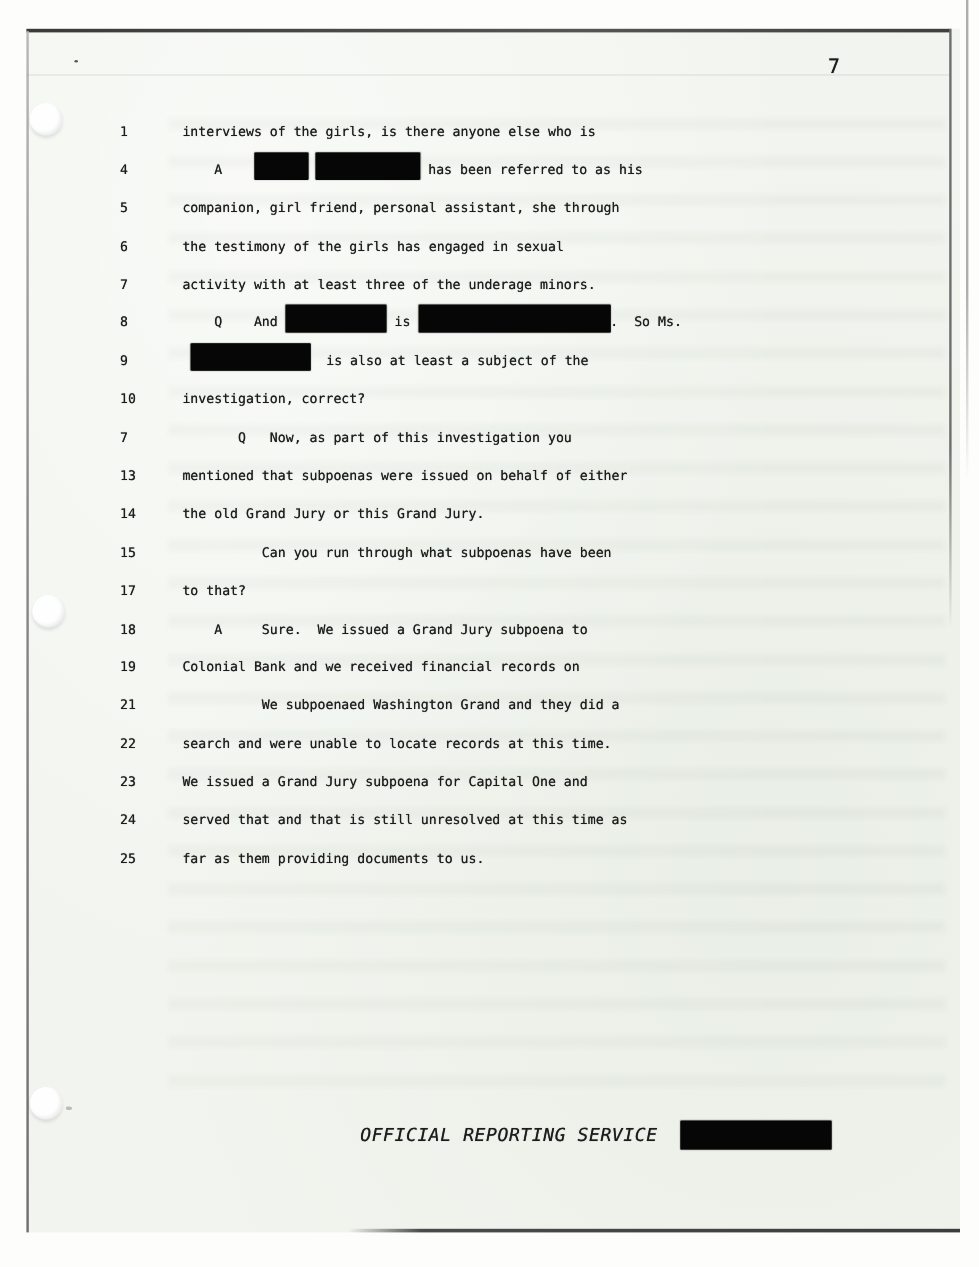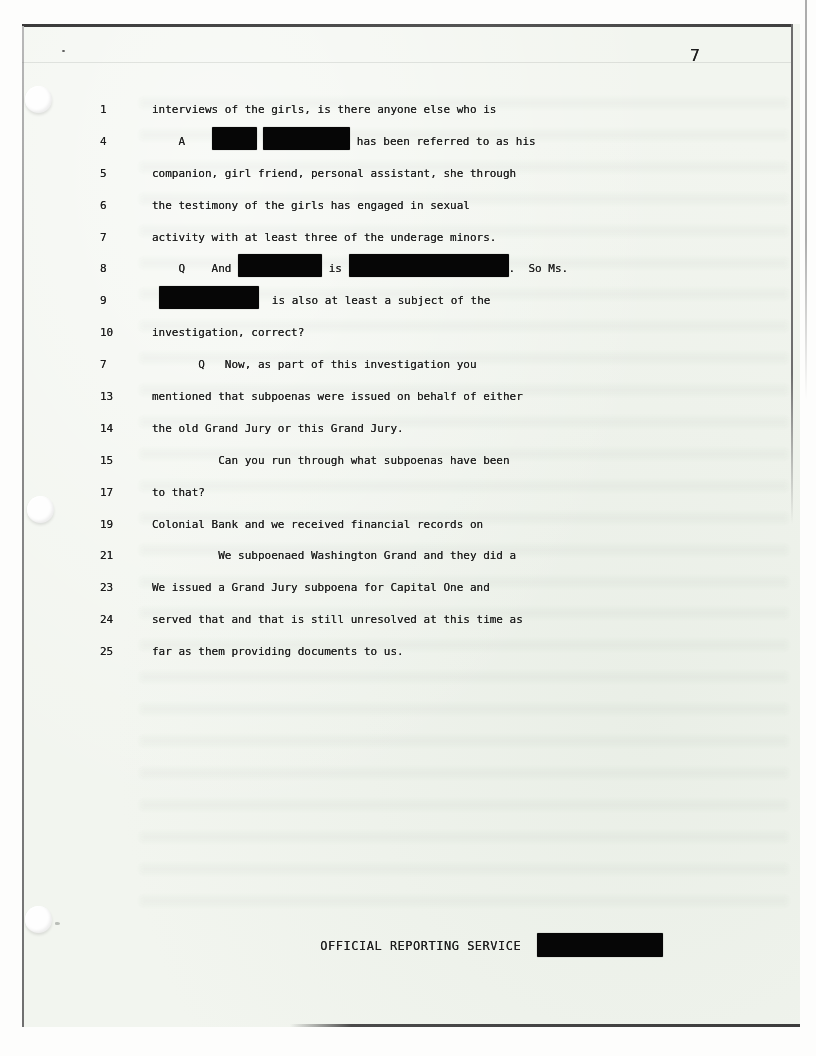--- a/index.html
+++ b/index.html
@@ -51,22 +51,23 @@
   }
   .lines{position:absolute;left:0;top:70px;width:778px;}
   .line{height:31.9px;line-height:31.9px;white-space:pre;font-size:11px;padding-left:78px;}
   .num{display:inline-block;width:52px;}
   .txt{white-space:pre;}
   .redact{
     display:inline-block;height:23px;vertical-align:-5px;
     background:#060606;border-radius:1px;box-shadow:0 0 1px rgba(0,0,0,0.6);
   }
   .footer{
-    position:absolute;left:252px;top:883px;font-size:12px;line-height:26px;white-space:pre;
+    position:absolute;left:221px;top:883px;font-size:15px;line-height:26px;white-space:pre;
     letter-spacing:0.5px;
+    font-style:italic;
   }
   .footer .redact{height:24px;vertical-align:-7px;}
 </style>
 </head>
 <body>
 
 <div class="canvas">
   <div class="paper">
 
     <div class="edge edge-top"></div>
@@ -93,22 +94,24 @@
         <div class="line"><span class="num">6</span><span class="txt"><span>the testimony of the girls has engaged in sexual</span></span></div>
         <div class="line"><span class="num">7</span><span class="txt"><span>activity with at least three of the underage minors.</span></span></div>
         <div class="line"><span class="num">8</span><span class="txt"><span>    Q    And </span><span class="redact" style="width: 84px;"></span><span> is </span><span class="redact" style="width: 160px;"></span><span>.  So Ms.</span></span></div>
         <div class="line"><span class="num">9</span><span class="txt"><span> </span><span class="redact" style="width: 100px;"></span><span>  is also at least a subject of the</span></span></div>
         <div class="line"><span class="num">10</span><span class="txt"><span>investigation, correct?</span></span></div>
         <div class="line"><span class="num">7</span><span class="txt"><span>       Q   Now, as part of this investigation you</span></span></div>
         <div class="line"><span class="num">13</span><span class="txt"><span>mentioned that subpoenas were issued on behalf of either</span></span></div>
         <div class="line"><span class="num">14</span><span class="txt"><span>the old Grand Jury or this Grand Jury.</span></span></div>
         <div class="line"><span class="num">15</span><span class="txt"><span>          Can you run through what subpoenas have been</span></span></div>
         <div class="line"><span class="num">17</span><span class="txt"><span>to that?</span></span></div>
+        <div class="line"><span class="num">18</span><span class="txt"><span>    A     Sure.  We issued a Grand Jury subpoena to</span></span></div>
         <div class="line"><span class="num">19</span><span class="txt"><span>Colonial Bank and we received financial records on</span></span></div>
         <div class="line"><span class="num">21</span><span class="txt"><span>          We subpoenaed Washington Grand and they did a</span></span></div>
+        <div class="line"><span class="num">22</span><span class="txt"><span>search and were unable to locate records at this time.</span></span></div>
         <div class="line"><span class="num">23</span><span class="txt"><span>We issued a Grand Jury subpoena for Capital One and</span></span></div>
         <div class="line"><span class="num">24</span><span class="txt"><span>served that and that is still unresolved at this time as</span></span></div>
         <div class="line"><span class="num">25</span><span class="txt"><span>far as them providing documents to us.</span></span></div>
       </div>
 
     <div class="footer ink">
       <span>OFFICIAL REPORTING SERVICE</span><span>  </span><span class="redact" style="width: 126px;"></span>
     </div>
 
   </div>

